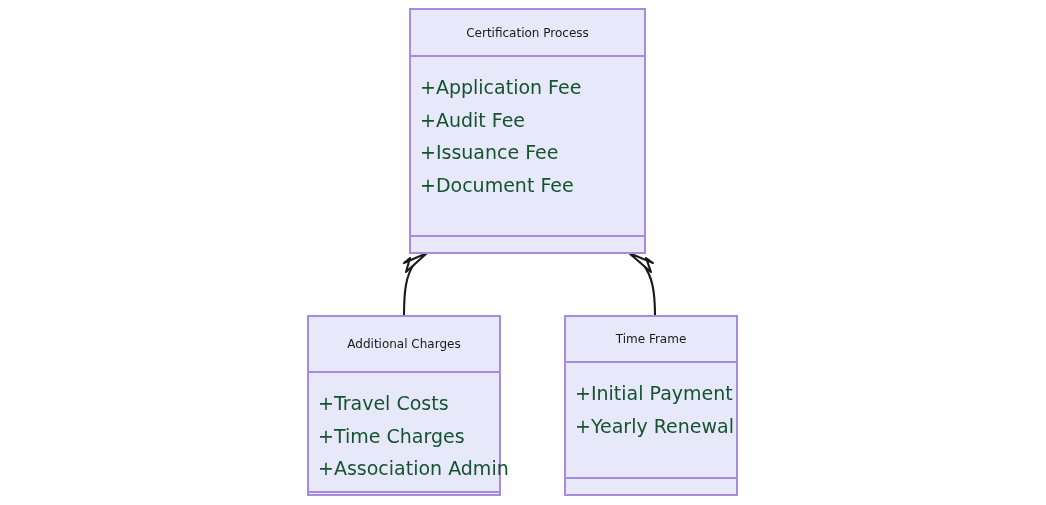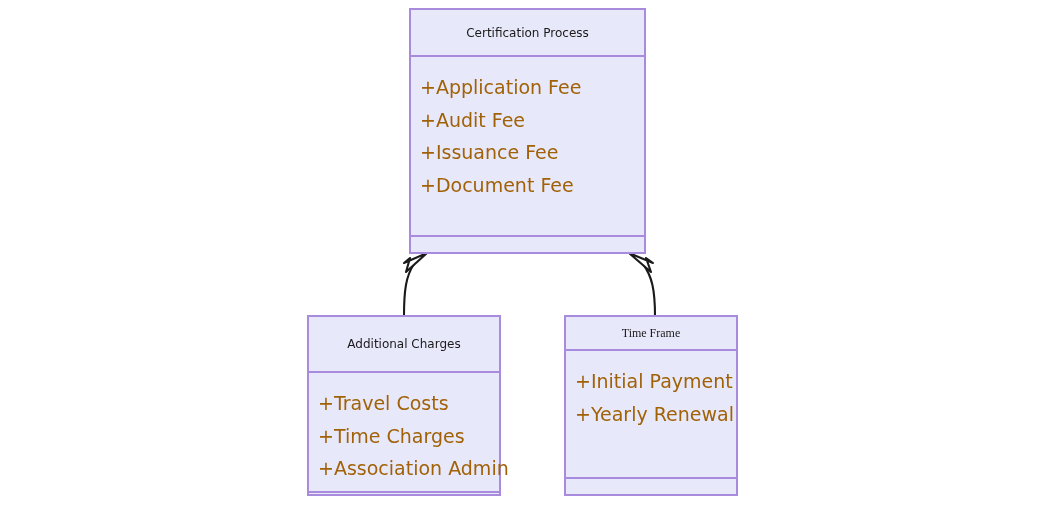--- a/index.html
+++ b/index.html
@@ -60,21 +60,21 @@
     box-sizing: border-box;
     flex: 1 1 auto;
     border-bottom: 2px solid #a98bde;
     padding: 14px 0 6px 9px;
     display: flex;
     flex-direction: column;
   }
 
   .uml-attribute {
     font-size: 19px;
-    color: #a16207;
+    color: #14532d;
     line-height: 32.6px;
     white-space: nowrap;
   }
 
   .uml-operations {
     box-sizing: border-box;
     flex: 0 0 auto;
   }
 
   
@@ -95,21 +95,21 @@
   }
   #class-additional-charges .uml-title-bar { height: 56px; }
   #class-additional-charges .uml-operations { height: 15px; }
 
   #class-time-frame {
     left: 564px;
     top: 315px;
     width: 174px;
     height: 181px;
   }
-  #class-time-frame .uml-title-bar { height: 34px; font-family: Liberation Serif, serif; }
+  #class-time-frame .uml-title-bar { height: 46px; }
   #class-time-frame .uml-operations { height: 15px; }
 </style>
 </head>
 <body>
 
 <div id="diagram-canvas">
 
   <svg class="edge-layer" viewBox="0 0 1046 505" width="1046" height="505" xmlns="http://www.w3.org/2000/svg">
     <g>
       <path d="M 404,316 C 404,290 406,276 414,264" fill="none" stroke="#1a1a1a" stroke-width="2.1" stroke-linecap="round"></path>

